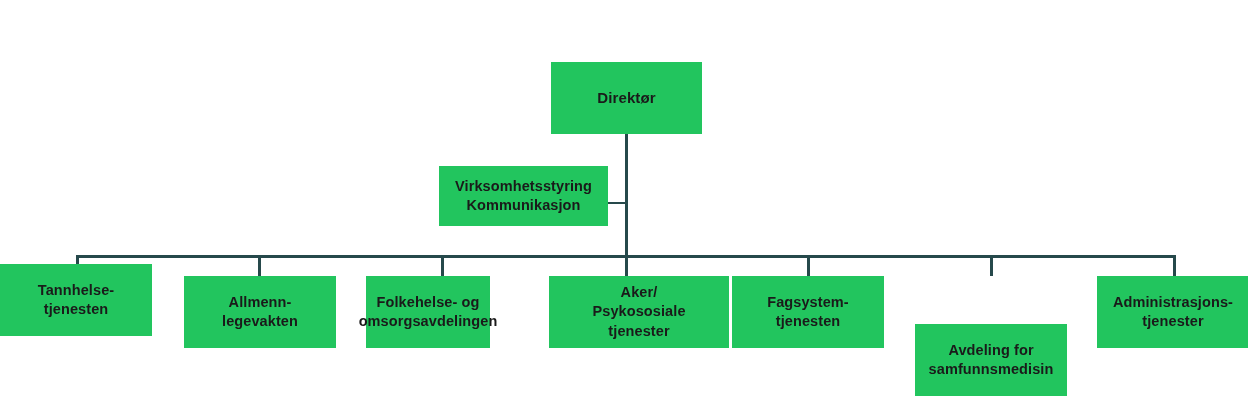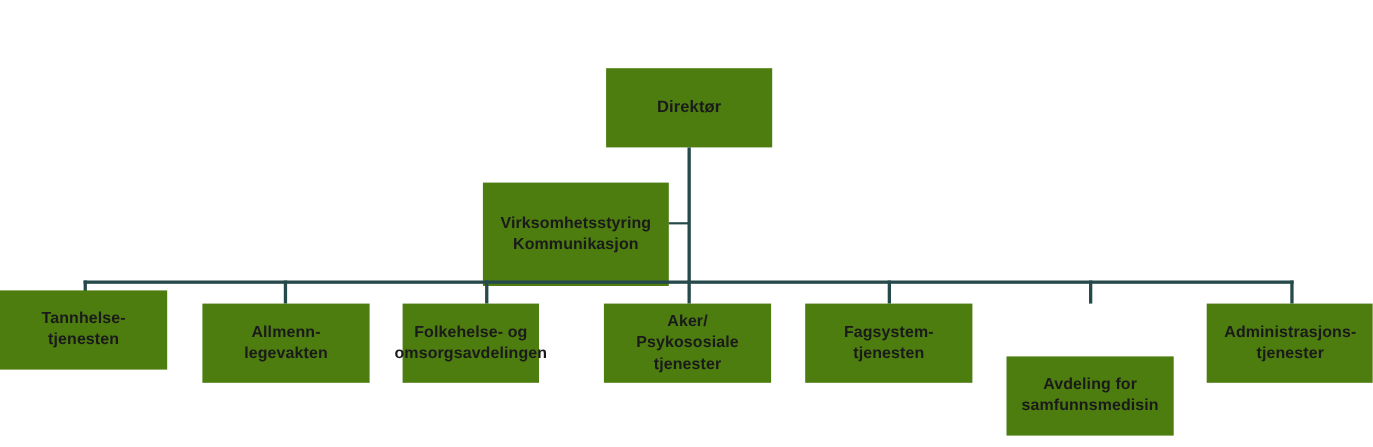--- a/index.html
+++ b/index.html
@@ -13,21 +13,21 @@
   }
   #chart-root {
     position: relative;
     width: 1248px;
     height: 406px;
     background: #ffffff;
     overflow: hidden;
   }
   .node {
     position: absolute;
-    background: #4d7c0f;
+    background: #22c55e;
     color: #1a1a1a;
     display: flex;
     align-items: center;
     justify-content: center;
     text-align: center;
     font-weight: bold;
     font-size: 14.5px;
     line-height: 1.32;
     letter-spacing: 0.1px;
     box-sizing: border-box;
@@ -53,21 +53,21 @@
 </style>
 </head>
 <body>
 
 <div id="chart-root">
 
   <div class="node node-root" style="left:551px; top:62px; width:151px; height:72px;">Direktør</div>
 
   <div class="connector conn-v" style="left:625px; top:134px; width:3px; height:123px;"></div>
 
-  <div class="node node-staff" style="left:439px; top:166px; width:169px; height:94px;">Virksomhetsstyring
+  <div class="node node-staff" style="left:439px; top:166px; width:169px; height:60px;">Virksomhetsstyring
 Kommunikasjon</div>
 
   <div class="connector conn-h" style="left:608px; top:202px; width:18px; height:2px;"></div>
 
   <div class="connector conn-h" style="left:76px; top:255px; width:1100px; height:3px;"></div>
 
   <div class="connector conn-v" style="left:76px;   top:255px; width:3px; height:21px;"></div>
   <div class="connector conn-v" style="left:258px;  top:255px; width:3px; height:21px;"></div>
   <div class="connector conn-v" style="left:441px;  top:255px; width:3px; height:21px;"></div>
   <div class="connector conn-v" style="left:625px;  top:255px; width:3px; height:21px;"></div>
@@ -77,21 +77,21 @@
 
   <div class="node" style="left:0px; top:264px; width:152px; height:72px;">Tannhelse-
 tjenesten</div>
 
   <div class="node" style="left:184px; top:276px; width:152px; height:72px;">Allmenn-
 legevakten</div>
 
   <div class="node" style="left:366px; top:276px; width:124px; height:72px;">Folkehelse- og
 omsorgsavdelingen</div>
 
-  <div class="node" style="left:549px; top:276px; width:152px; height:72px;">Aker/
+  <div class="node" style="left:549px; top:276px; width:180px; height:72px;">Aker/
 Psykososiale
 tjenester</div>
 
   <div class="node" style="left:732px; top:276px; width:152px; height:72px;">Fagsystem-
 tjenesten</div>
 
   <div class="node" style="left:915px; top:276px; width:152px; height:72px;margin-top:48px;">Avdeling for
 samfunnsmedisin</div>
 
   <div class="node" style="left:1097px; top:276px; width:152px; height:72px;">Administrasjons-

